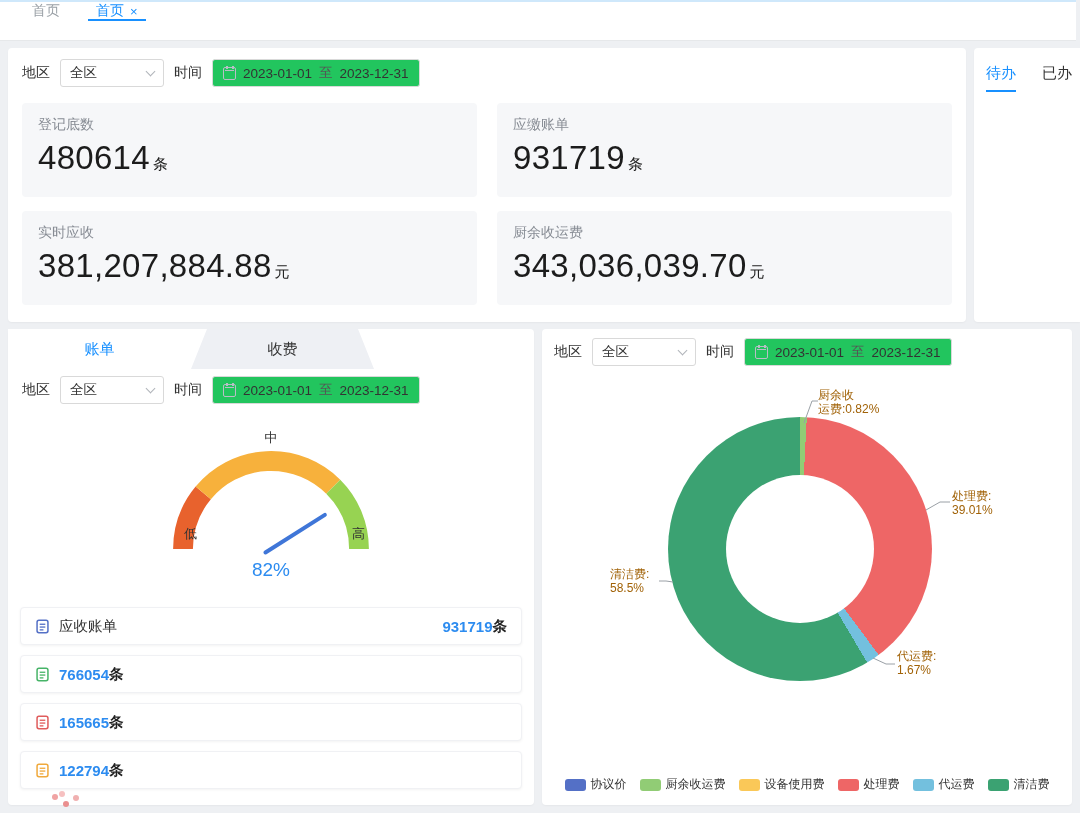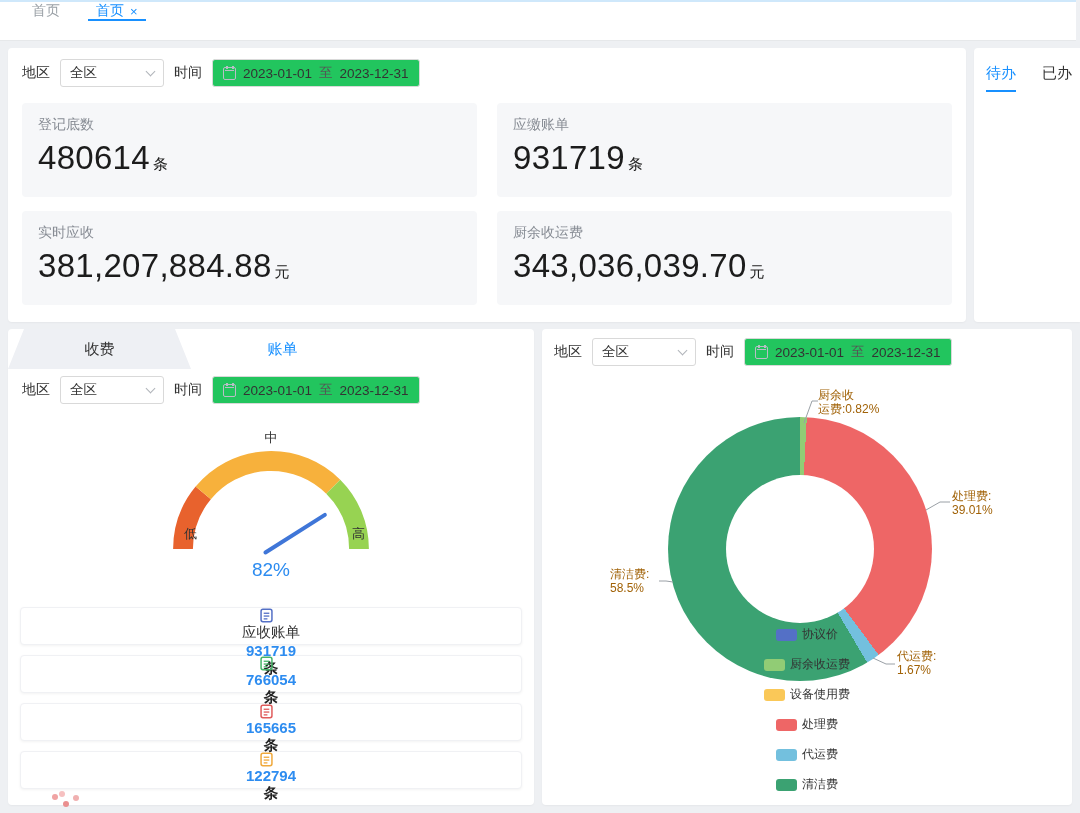--- a/index.html
+++ b/index.html
@@ -59,37 +59,37 @@
   .gauge-wrap { position:relative; height:186px; margin-top:8px; }
   .gauge-svg { position:absolute; left:153px; top:26px; width:220px; height:132px; }
   .gauge-label { position:absolute; font-size:13px; color:#333; }
   .gauge-label.mid { left:0; right:0; top:16px; text-align:center; }
   .gauge-label.low { left:176px; top:112px; }
   .gauge-label.high { left:344px; top:112px; }
   .gauge-value { position:absolute; left:0; right:0; top:146px; text-align:center; font-size:19px; color:#2d8cf0; }
   .bill-list { margin:8px 12px 0; }
   .bill-row {
     height:38px; border:1px solid #f0f1f4; border-radius:4px; box-shadow:0 1px 3px rgba(0,0,0,.05);
-    display:flex; align-items:center; padding:0 28px; margin-bottom:10px; background:#fff;flex-direction:column;
+    display:flex; align-items:center; padding:0 14px; margin-bottom:10px; background:#fff;
   }
   .doc-icon { width:15px; height:15px; margin-right:9px; flex:none; }
   .bill-label { font-size:14.5px; color:#333; flex:1; }
   .bill-value { font-size:15px; font-weight:700; color:#2d8cf0; }
   .bill-unit { font-size:14.5px; font-weight:700; color:#222; }
   
   .chart-wrap { position:relative; height:392px; margin-top:8px; }
   .donut { position:absolute; left:126px; top:42px; width:264px; height:264px; border-radius:50%; }
   .donut-hole { position:absolute; left:58px; top:58px; width:148px; height:148px; border-radius:50%; background:#fff; }
   .leader-lines { position:absolute; left:0; top:0; width:530px; height:392px; pointer-events:none; }
   .pie-label { position:absolute; font-size:12px; color:#a16207; line-height:1.15; }
   .pie-label.pos-0 { left:276px; top:14px; }
   .pie-label.pos-1 { left:410px; top:115px; }
   .pie-label.pos-2 { left:355px; top:275px; }
   .pie-label.pos-3 { left:68px; top:193px; }
-  .legend { position:absolute; left:0; right:0; bottom:12px; display:flex; justify-content:center; align-items:center; gap:13px;flex-direction:column; }
+  .legend { position:absolute; left:0; right:0; bottom:12px; display:flex; justify-content:center; align-items:center; gap:13px; }
   .legend-item { display:flex; align-items:center; gap:5px; cursor:pointer; }
   .legend-swatch { width:21px; height:12px; border-radius:3px; }
   .legend-name { font-size:12px; color:#333; }
   
   .deco-dots { position:absolute; left:52px; top:794px; width:6px; height:6px; border-radius:50%;
     background:#f0a3a3; box-shadow:11px 7px 0 #ea8f8f, 21px 1px 0 #f0b0b0, 7px -3px 0 rgba(240,150,150,.6); }
 </style>
 </head>
 <body>
 
@@ -141,22 +141,22 @@
 
 <section class="panel todo-panel">
   <div class="todo-tabs">
     <div class="todo-tab active">待办</div>
     <div class="todo-tab">已办</div>
   </div>
 </section>
 
 <section class="panel bill-panel">
   <div class="bill-tabs">
+    <div class="bill-tab active">账单</div>
     <div class="bill-tab inactive">收费</div>
-    <div class="bill-tab active">账单</div>
   </div>
 
   <div class="filter-row" style="margin-top:6px;">
     <span class="f-label">地区</span>
     <div class="select">
       <span>全区</span>
       <i class="chevron"></i>
     </div>
     <span class="f-label">时间</span>
     <div class="date-box">

